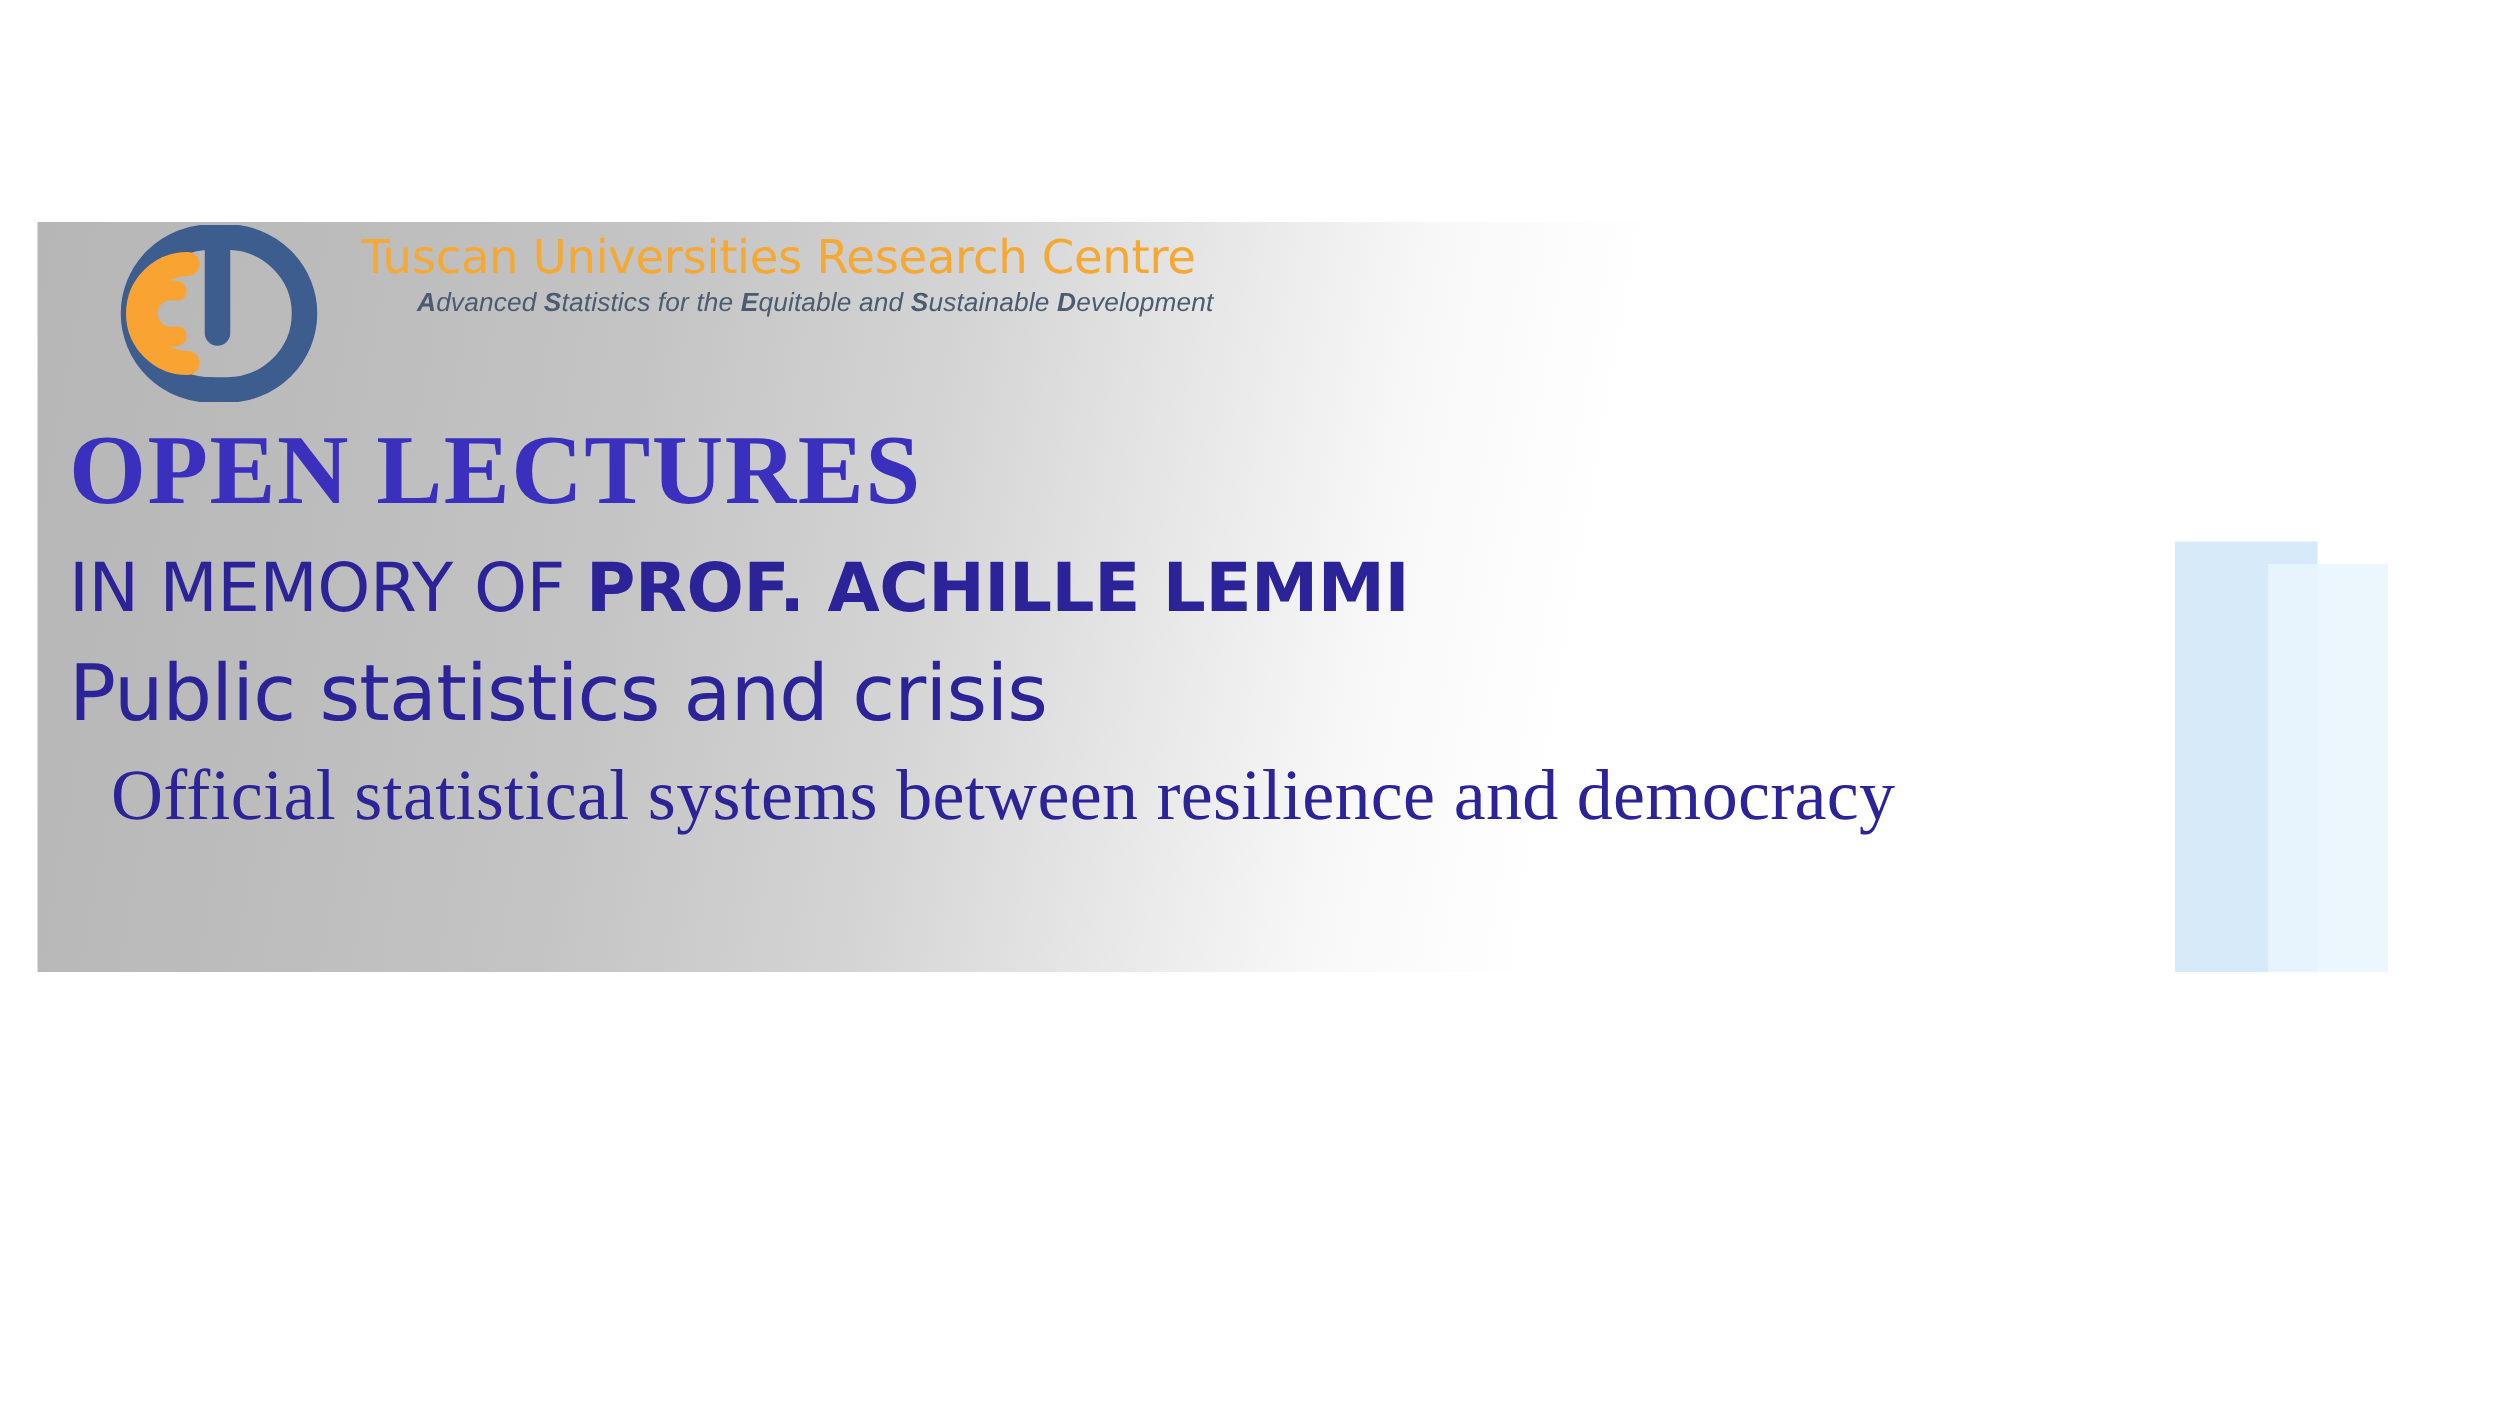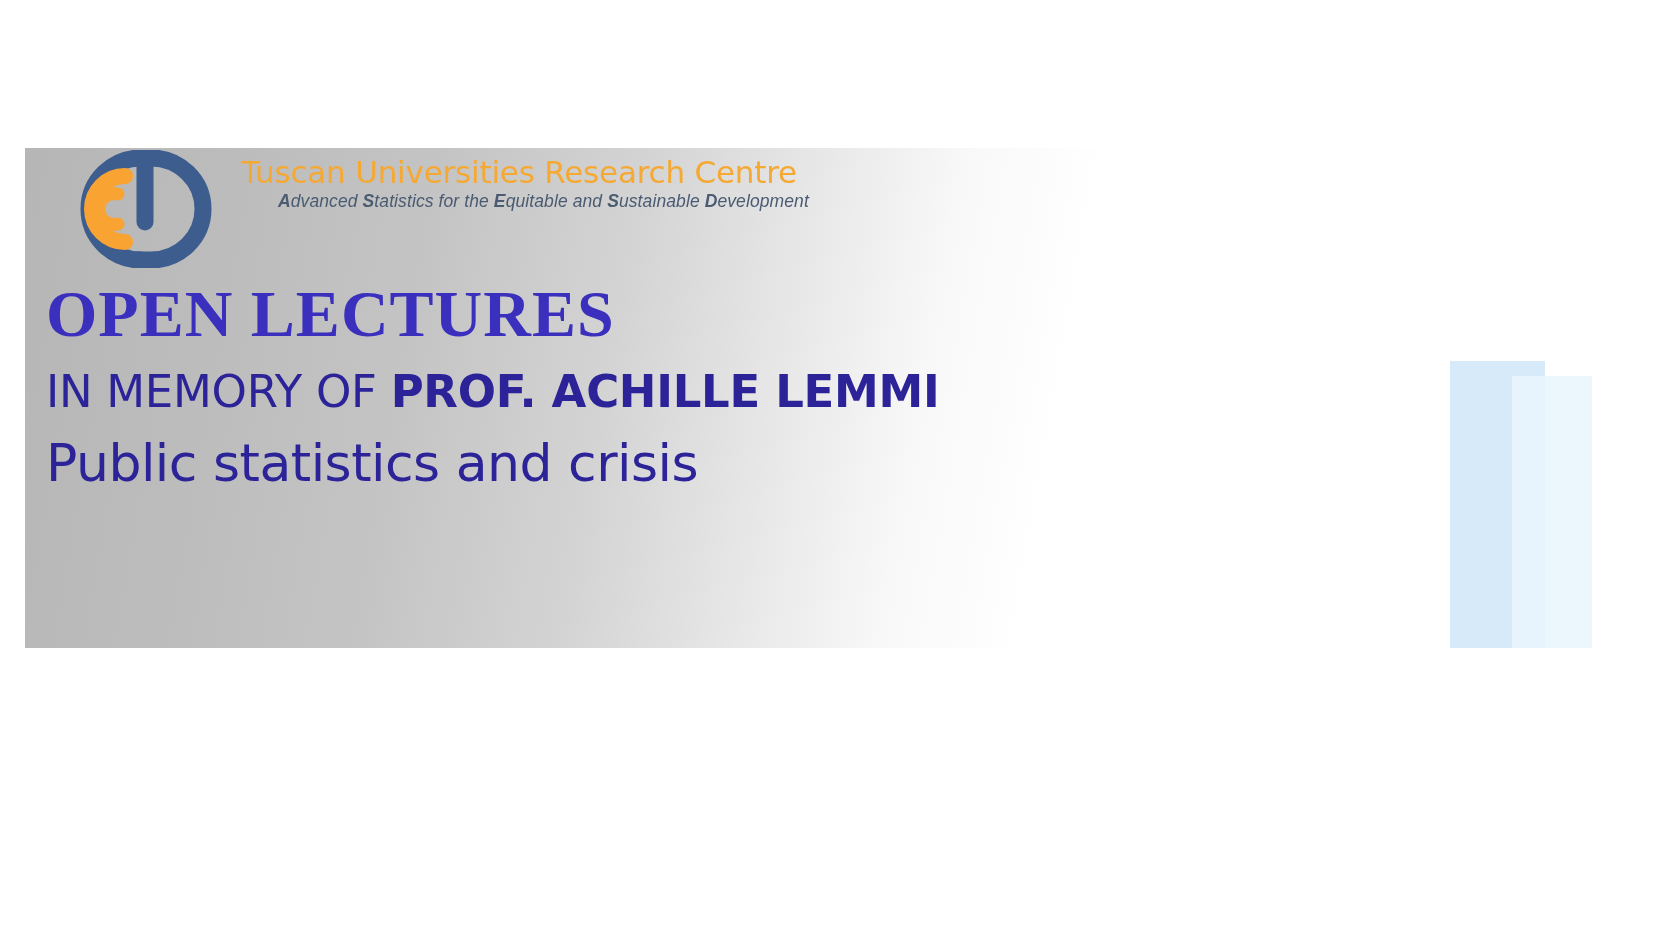--- a/index.html
+++ b/index.html
@@ -185,15 +185,16 @@
 
   </div>
 
   <div id="headline-stack">
     <div id="title-open-lectures">OPEN  LECTURES</div>
 
     <div id="subtitle-memory"><span>IN MEMORY OF </span><span class="strong">PROF. ACHILLE LEMMI</span></div>
 
     <div id="title-topic">Public statistics and crisis</div>
 
+    <div id="subtitle-topic">Official statistical systems between resilience and democracy</div>
   </div>
 
 </div>
 
 </body></html>

